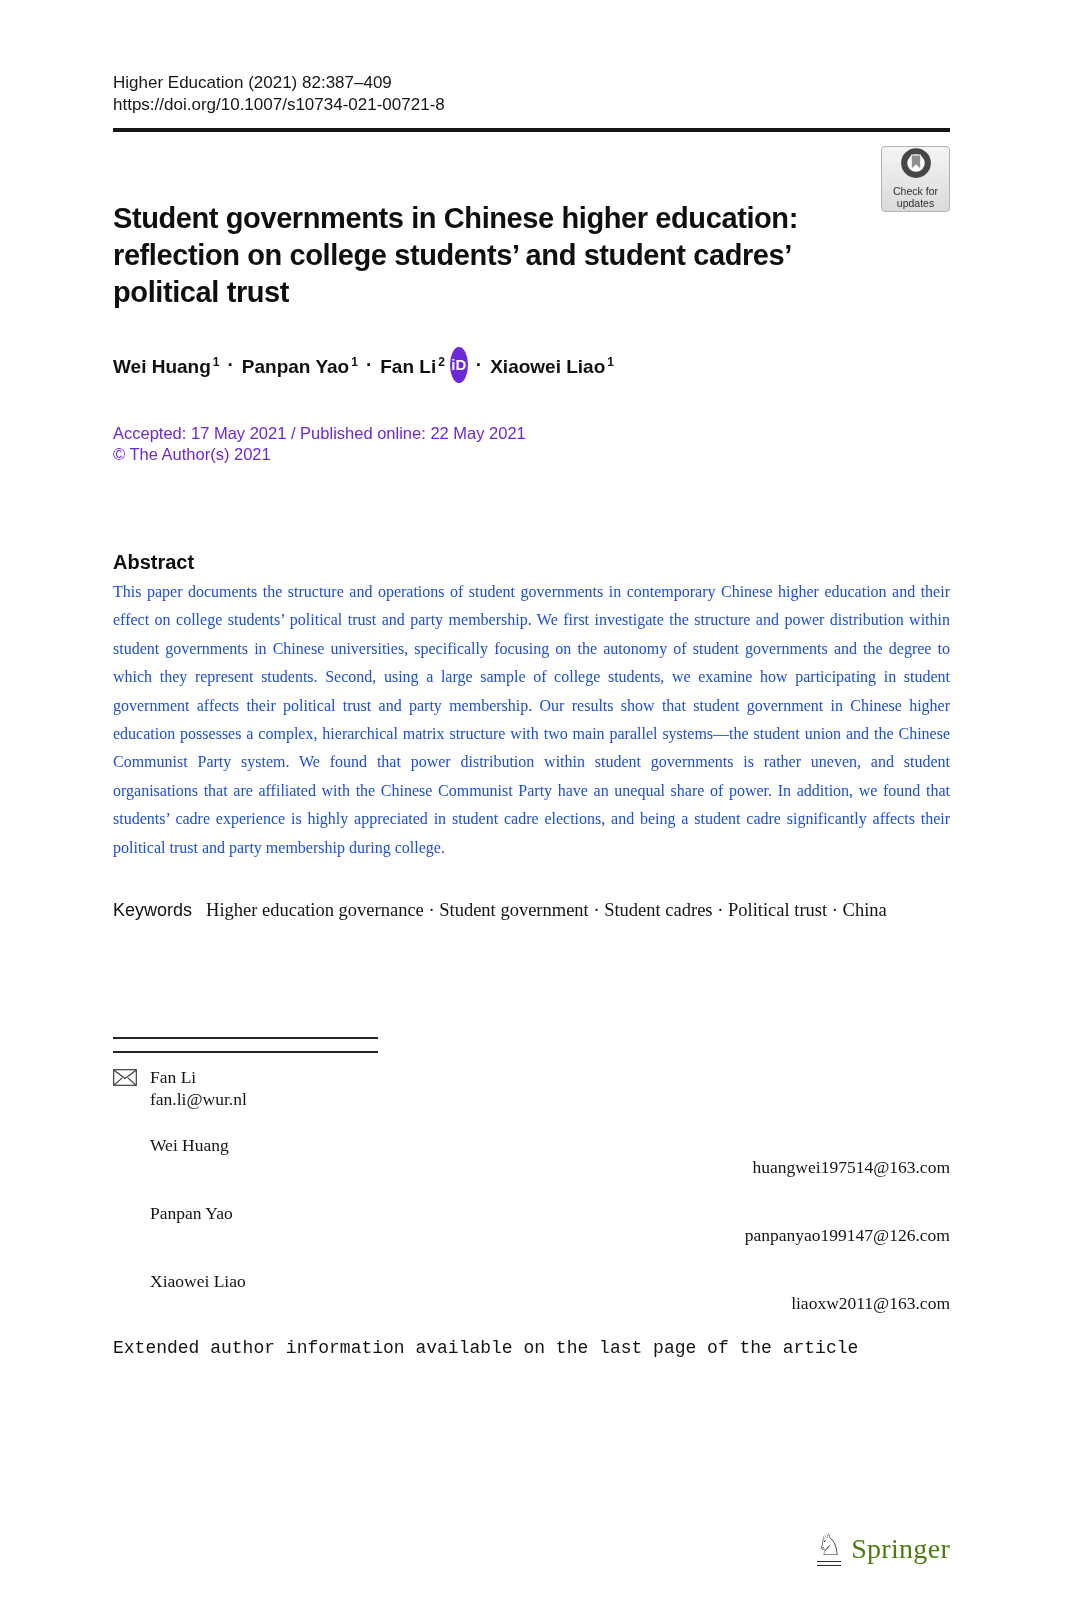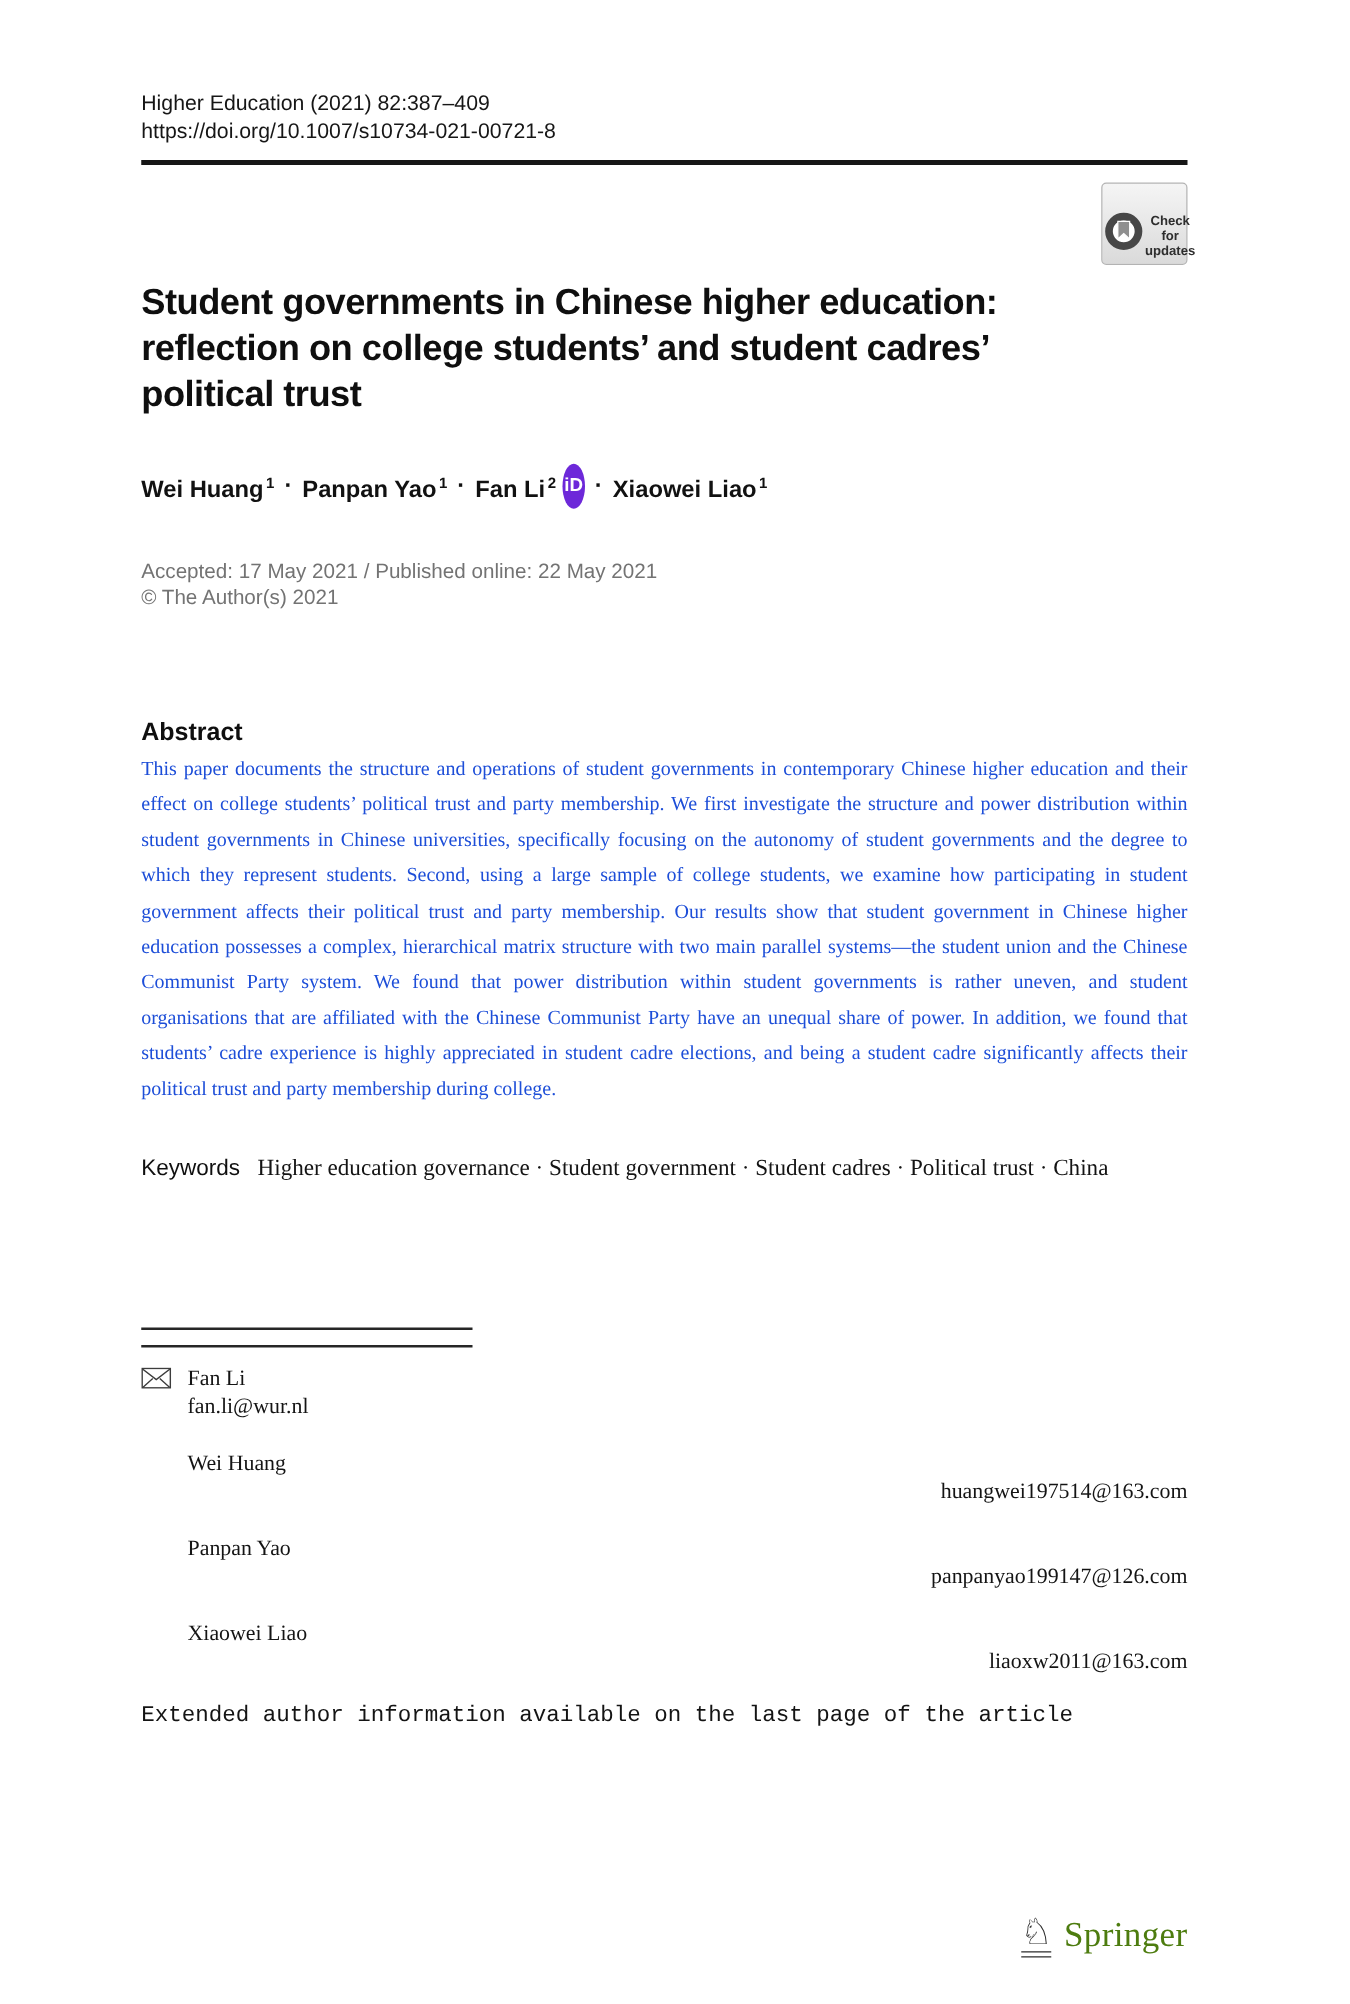--- a/index.html
+++ b/index.html
@@ -17,40 +17,40 @@
   .journal-header { font-size:17px; line-height:22px; color:#161616; }
   .doi-line { text-decoration:none; color:#161616; }
   .top-rule { height:4px; background:#161616; margin-top:12px; }
 
   
   .update-badge {
     position:absolute; top:146px; right:130px;
     width:69px; height:66px;
     background:linear-gradient(#f5f5f5,#dadada);
     border:1px solid #b3b3b3; border-radius:4px;
-    display:flex; flex-direction:row; align-items:center;
-    padding-top:19px; cursor:pointer;font-weight:bold;
+    display:flex; flex-direction:column; align-items:center;
+    padding-top:0; cursor:pointer;
   }
   .update-badge-text { font-size:10.5px; line-height:12px; color:#2e2e2e; text-align:center; }
 
   
-  .title { margin-top:92px; font-size:29px; font-weight:700; line-height:37px; letter-spacing:-0.4px; color:#0f0f0f; }
+  .title { margin-top:68px; font-size:29px; font-weight:700; line-height:37px; letter-spacing:-0.4px; color:#0f0f0f; }
   .byline { margin-top:36px; font-size:19px; font-weight:700; color:#111; line-height:26px; display:flex; align-items:center; flex-wrap:wrap; }
   .byline sup { font-size:12px; font-weight:700; vertical-align:super; margin-left:2px; }
   .byline .dot { margin:0 8px; }
   .orcid-badge {
     display:inline-flex; align-items:center; justify-content:center;
     width:18px; height:36px; border-radius:50%;
     background:#6d28d9; color:#ffffff;
     font-size:15px; font-weight:700; margin-left:5px;
     cursor:pointer;
   }
 
   
-  .dates { margin-top:40px; font-size:16.5px; line-height:21px; color:#737373; }
+  .dates { margin-top:40px; font-size:16.5px; line-height:21px; color:#6d28d9; }
 
   
   .abstract-heading { margin-top:85px; font-size:20px; font-weight:700; color:#0f0f0f; line-height:24px; }
   .abstract-text {
     margin-top:4px;
     font-family:"Liberation Serif", serif;
     font-size:16px; line-height:28.4px;
     text-align:justify; color:#1d4ed8;
   }
 

